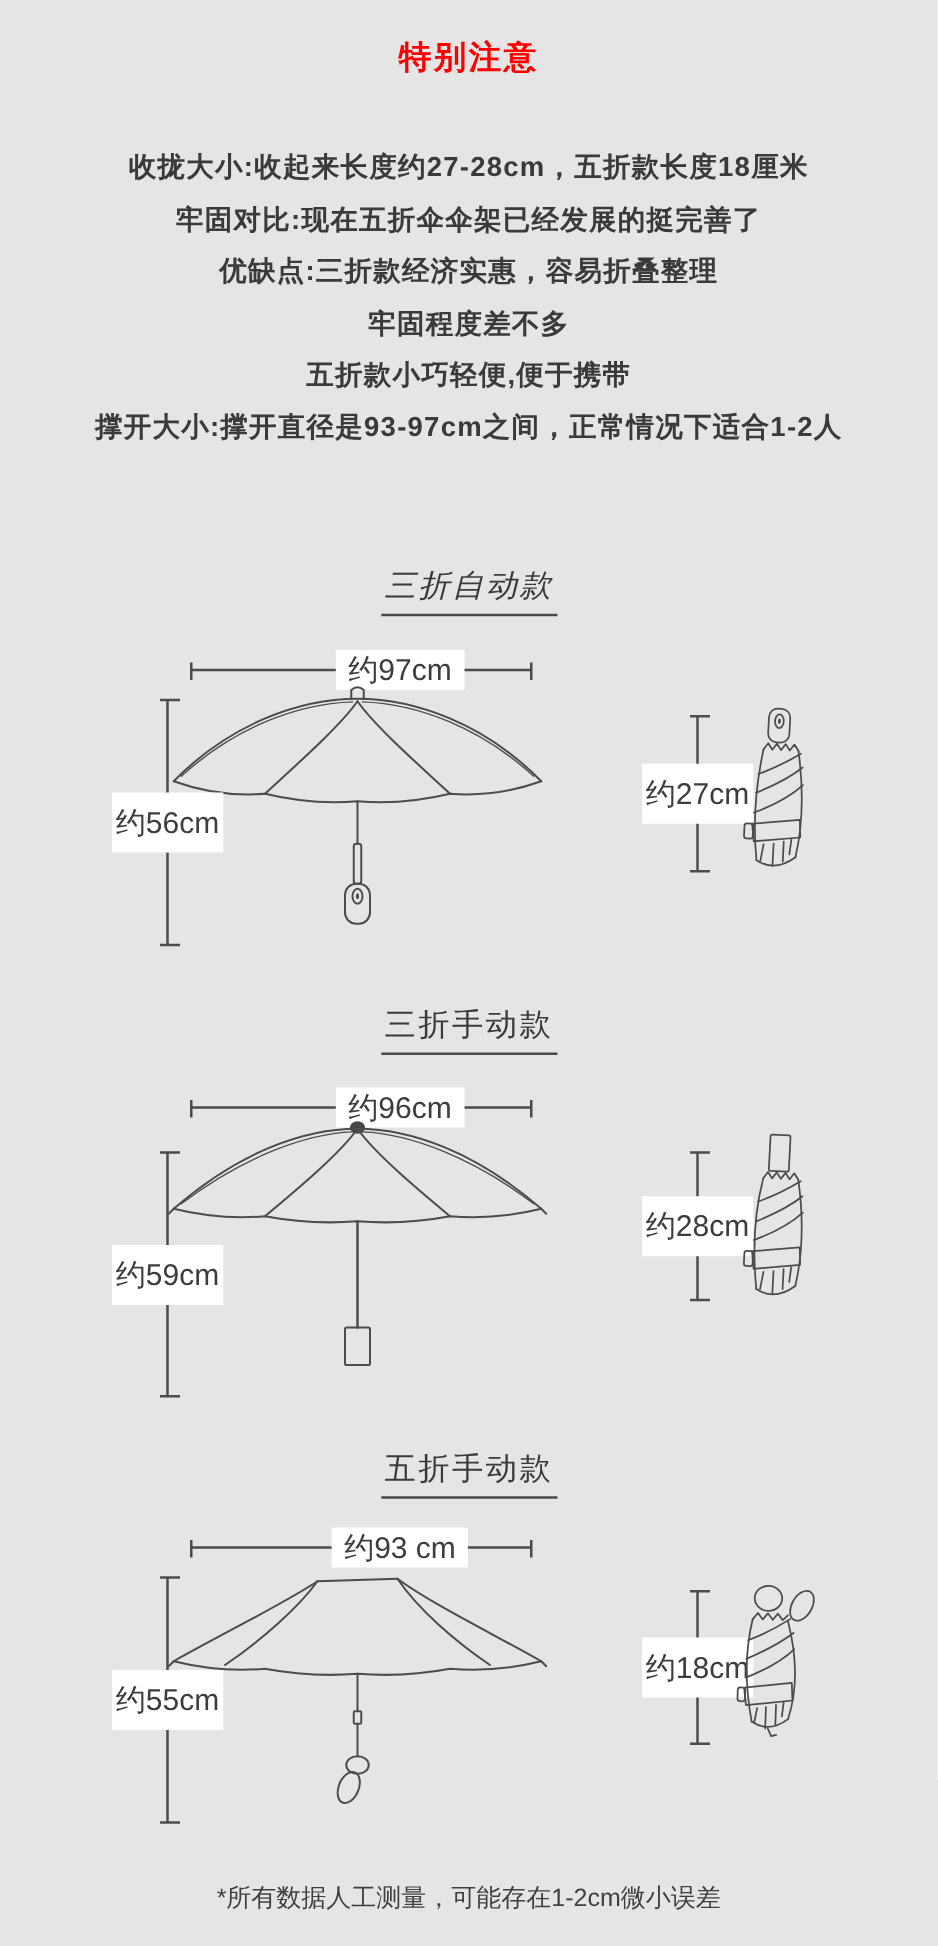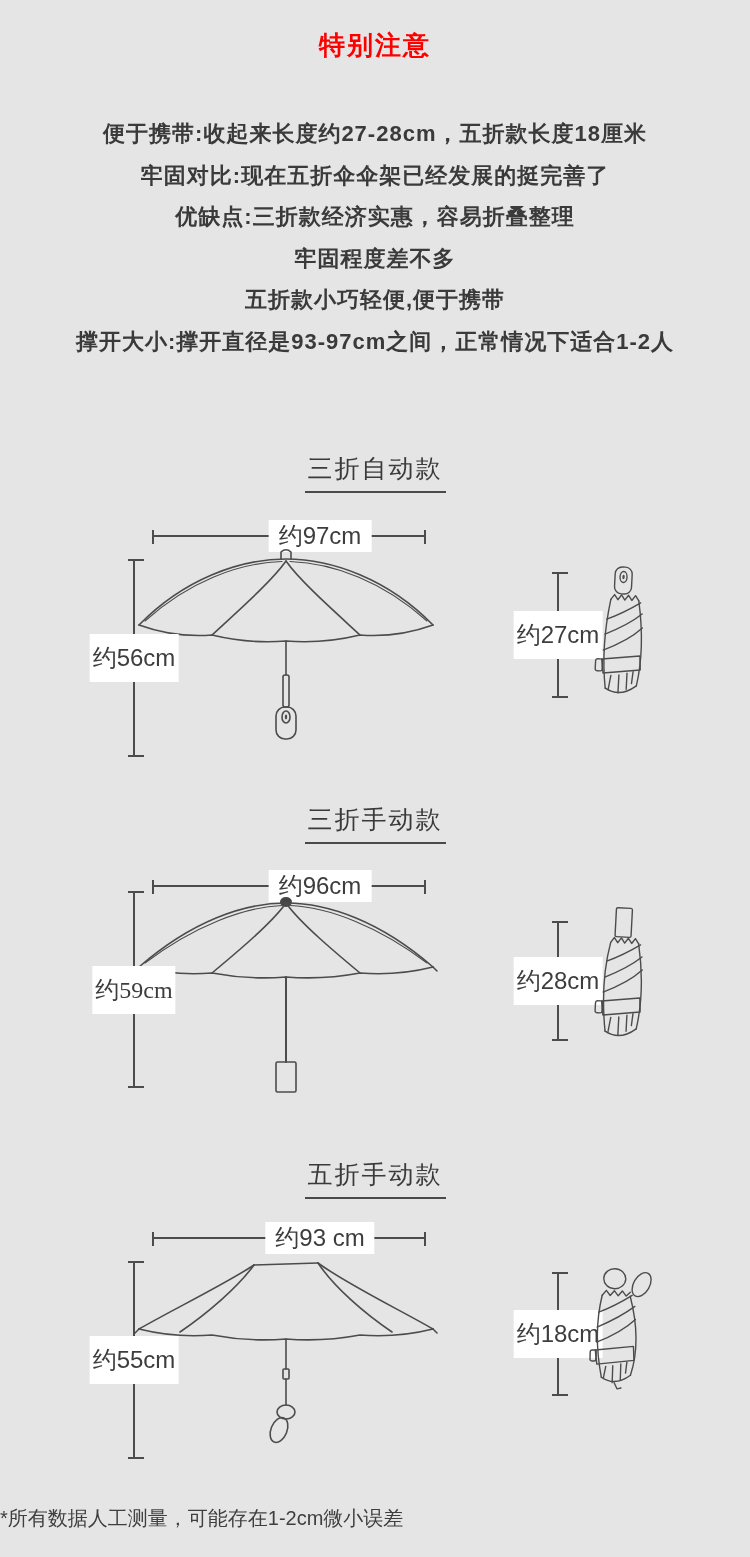--- a/index.html
+++ b/index.html
@@ -27,41 +27,41 @@
   
   .vdim { position:absolute; width:0; border-left:2px solid #4c4c4c; }
   .vdim::before, .vdim::after { content:""; position:absolute; left:-7px;
     width:16px; height:2px; background:#4c4c4c; }
   .vdim::before { top:-1px; } .vdim::after { bottom:-1px; }
   .dim-label { position:absolute; background:#fff; font-size:24px; color:#3d3d3d;
     white-space:nowrap; }
   .hdim .dim-label { left:50%; top:-1px; transform:translate(-50%,-50%); padding:0 10px;margin-left:31px; }
   .vdim .dim-label { left:-1px; top:50%; transform:translate(-50%,-50%); padding:8px 3px; }
   .drawing { position:absolute; }
-  .footnote { position:absolute; top:1505px; left:0; width:100%; 
+  .footnote { position:absolute; top:1505px; left:0; width:100%; text-align:center;
     font-size:20px; color:#3f3f3f; }
 </style>
 </head>
 <body>
 
 <div id="page">
 
   <div class="title">特别注意</div>
 
   <div class="intro">
-    <p>便于携带:收起来长度约27-28cm，五折款长度18厘米</p>
+    <p>收拢大小:收起来长度约27-28cm，五折款长度18厘米</p>
     <p>牢固对比:现在五折伞伞架已经发展的挺完善了</p>
     <p>优缺点:三折款经济实惠，容易折叠整理</p>
     <p>牢固程度差不多</p>
     <p>五折款小巧轻便,便于携带</p>
     <p>撑开大小:撑开直径是93-97cm之间，正常情况下适合1-2人</p>
   </div>
 
   <div class="section" style="top:440px; height:350px;">
-    <div class="sec-heading" style="top:12px;">
+    <div class="sec-heading" style="top:12px;font-style:italic;">
       <span>三折自动款</span>
     </div>
 
     <div class="hdim" style="left:153px; top:95px; width:272px;">
       <span class="dim-label">约97cm</span>
     </div>
 
     <svg class="drawing" style="left:132px; top:105px;" width="308" height="200" viewBox="0 0 308 200">
       <g stroke="#4c4c4c" stroke-width="1.6" fill="none" stroke-linecap="round" stroke-linejoin="round">
         <path d="M149 14 L149 7 Q154 2.5 159 7 L159 14"></path>
@@ -127,21 +127,21 @@
         <path d="M7 72 Q 43 81 80 78 Q 117 85 154 82 Q 191 85 228 78 Q 265 81 301 72"></path>
         <path d="M154 8 C 140 28 104 58 80 78"></path>
         <path d="M154 8 C 168 28 204 58 228 78"></path>
         <path d="M7 72 l-4 4"></path>
           <path d="M301 72 l4 4"></path>
         <path d="M154 82 L154 167" stroke-width="2"></path>
         <rect x="144" y="167" width="20" height="30" rx="1.5"></rect>
       </g>
     </svg>
 
-    <div class="vdim" style="left:133px; top:102px; height:195px;font-family:Liberation Serif, serif;">
+    <div class="vdim" style="left:133px; top:132px; height:195px;">
       <span class="dim-label">约59cm</span>
     </div>
 
     <div class="vdim" style="left:557px; top:132px; height:118px;">
       <span class="dim-label">约28cm</span>
     </div>
 
     <svg class="drawing" style="left:585px; top:115px;" width="75" height="140" viewBox="0 0 75 140">
       <g stroke="#4c4c4c" stroke-width="1.4" fill="none" stroke-linecap="round" stroke-linejoin="round" transform="rotate(3 37 70)">
         <rect x="28" y="3" width="16" height="29" rx="1.5"></rect>

